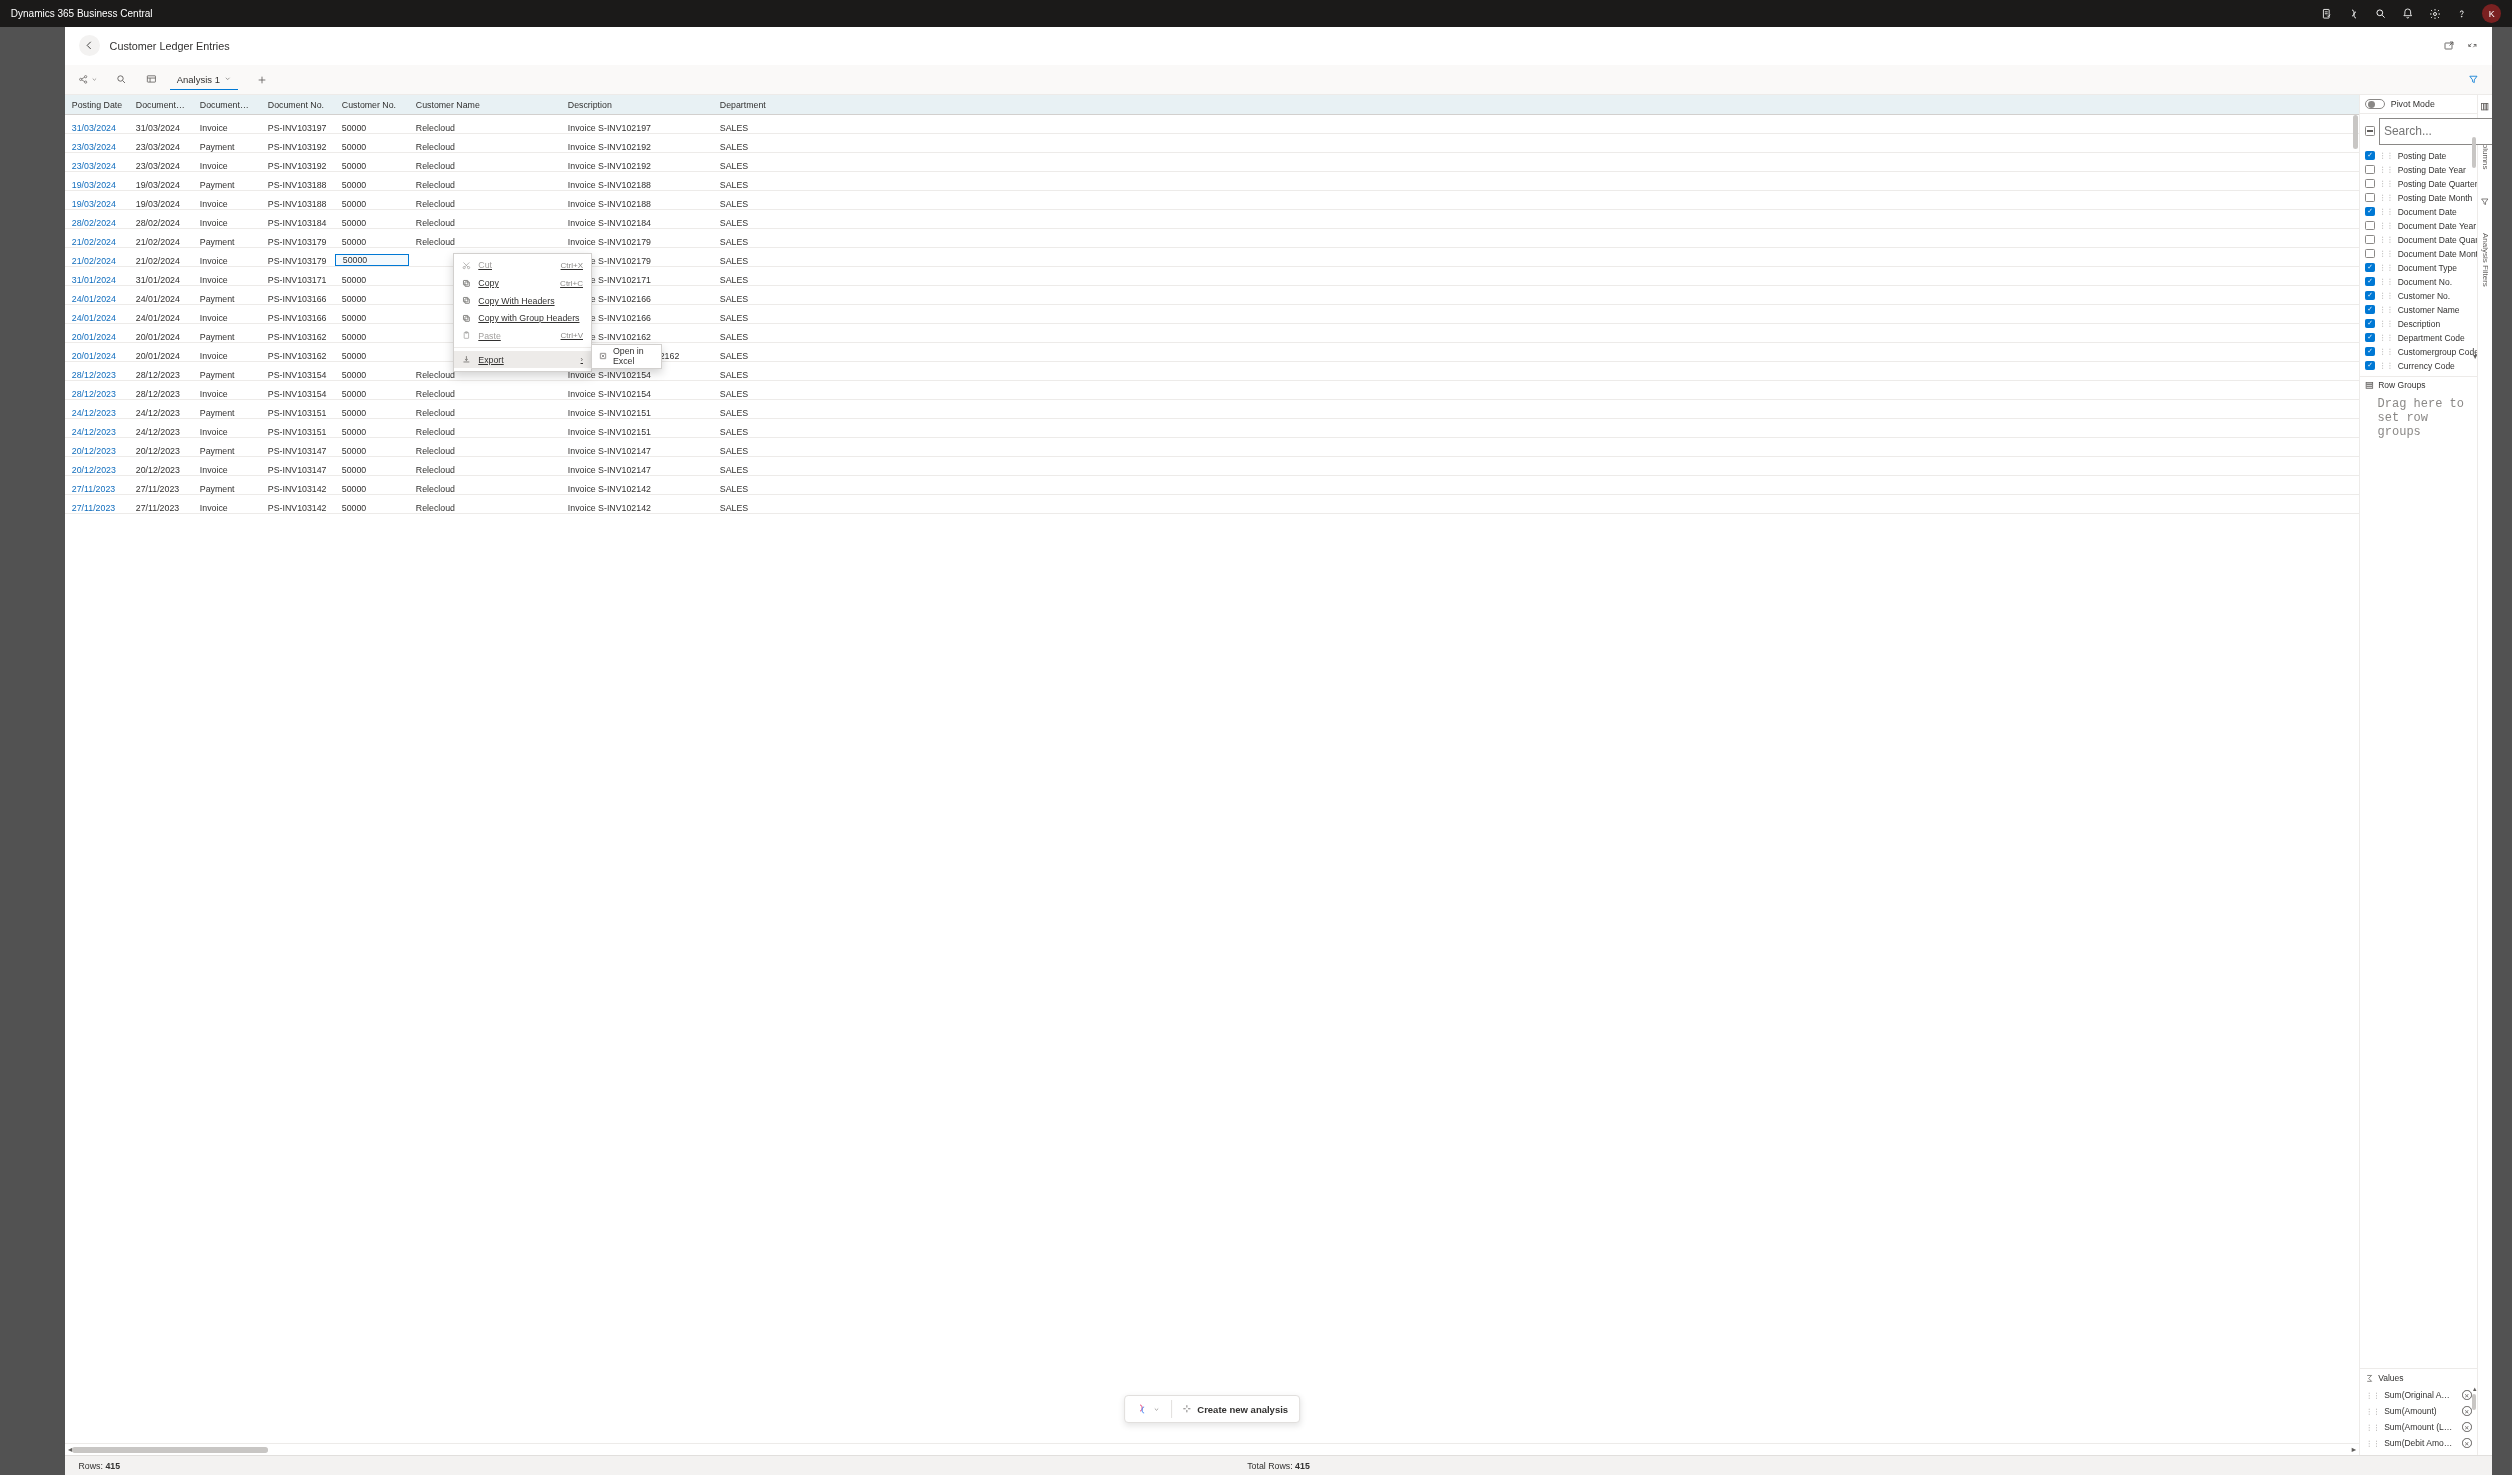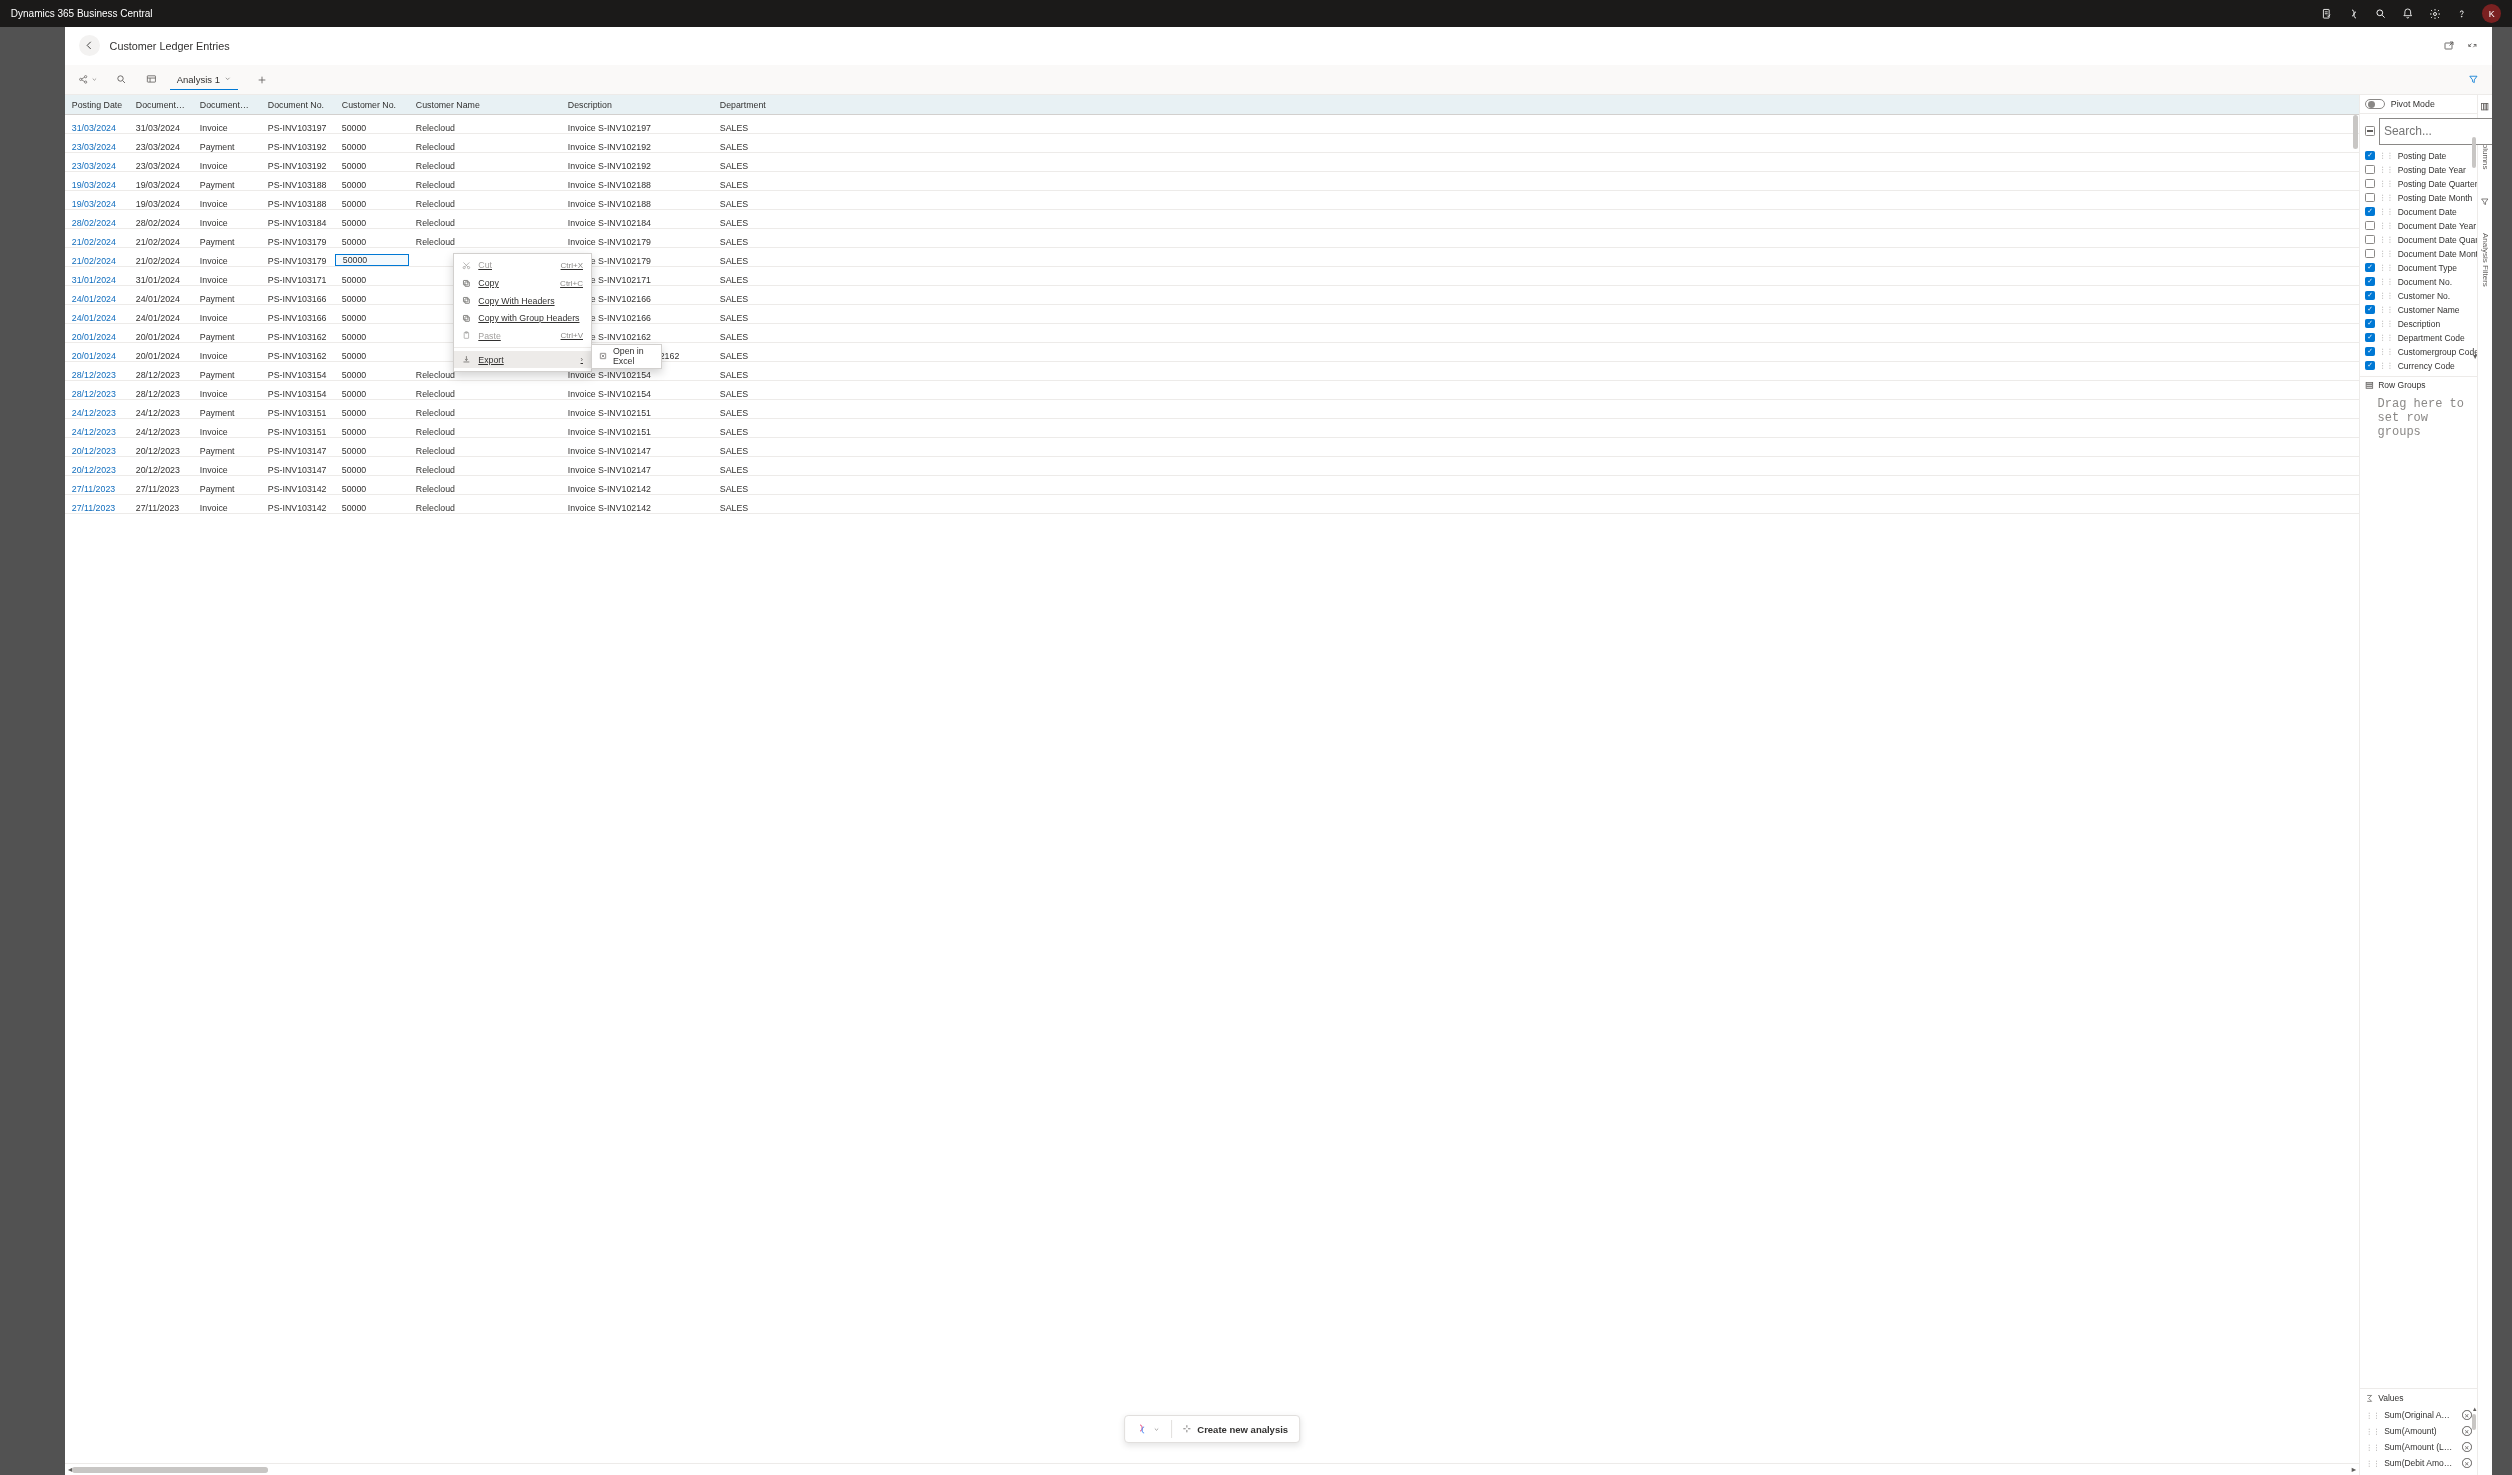--- a/index.html
+++ b/index.html
@@ -710,17 +710,25 @@
               <rect x="16" y="4" width="4" height="16"></rect>
             </svg>
           <div class="side-tab-text">Columns</div>
           <svg width="9.5" height="9.5" viewBox="0 0 24 24" fill="none" stroke="#605e5c" stroke-width="2">
               <path d="M4 5h16l-6 8v6l-4-2v-4L4 5z"></path>
             </svg>
           <div class="side-tab-text">Analysis Filters</div>
         </div>
       </div>
 
+      <div class="footer-row" style="position:relative;">
+        <div>
+          <span>Rows:</span> <b>415</b>
+        </div>
+        <div class="footer-center">
+          <span>Total Rows:</span> <b>415</b>
+        </div>
+      </div>
 
     </div>
   </div>
 </div>
 
 
 </body></html>

